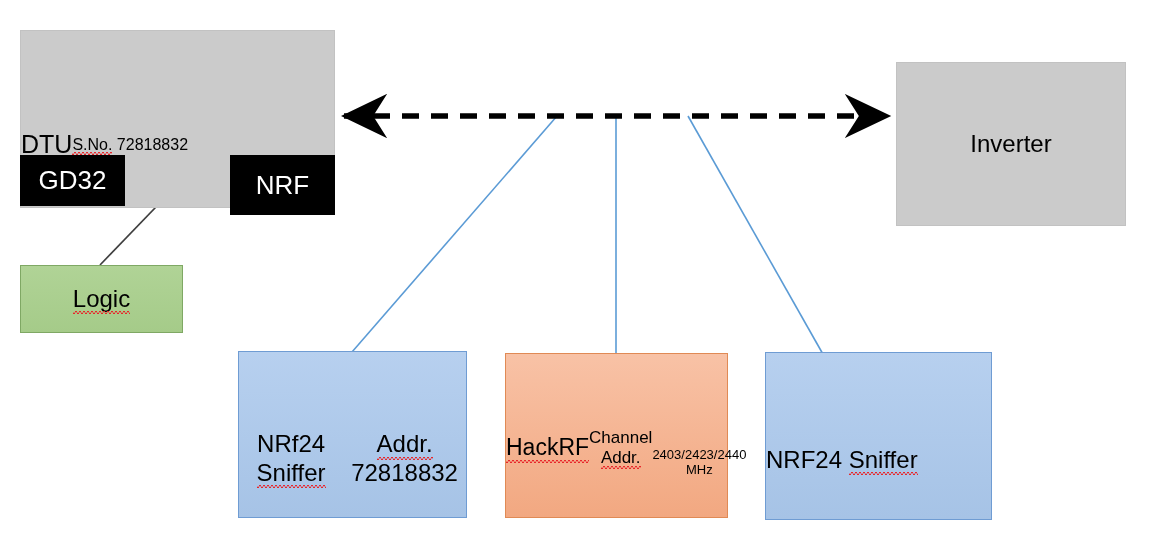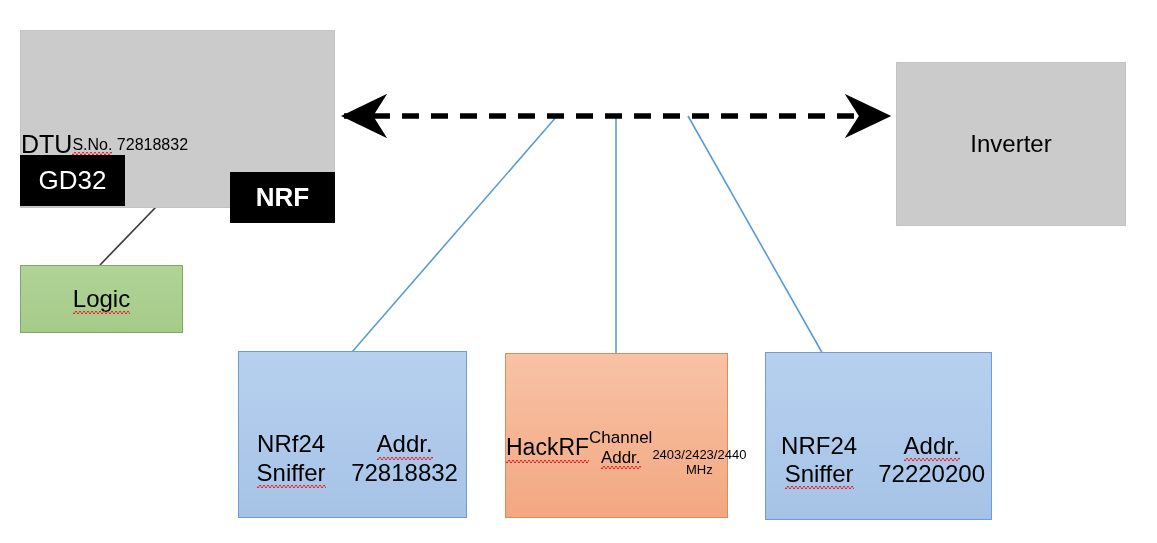--- a/index.html
+++ b/index.html
@@ -59,21 +59,21 @@
     position: absolute;
     box-sizing: border-box;
     background: #000000;
     color: #ffffff;
     display: flex;
     align-items: center;
     justify-content: center;
     font-size: 26px;
   }
   #gd32-box { left: 20px;  top: 155px; width: 105px; height: 51px; }
-  #nrf-box  { left: 230px; top: 172px; width: 105px; height: 51px; font-weight: bold; }
+  #nrf-box  { left: 230px; top: 155px; width: 105px; height: 60px; }
   
   #logic-box {
     left: 20px;
     top: 265px;
     width: 163px;
     height: 68px;
     background: linear-gradient(180deg, #b0d396 0%, #a5cb89 100%);
     border: 1px solid #7fa864;
     font-size: 24px;
   }
@@ -202,16 +202,15 @@
   </div>
 
   <div class="node" id="hackrf-box">
     <div class="line1"><span class="squiggle">HackRF</span></div>
     <div class="line2">Channel <span class="squiggle">Addr.</span></div>
     <div class="line3">2403/2423/2440 MHz</div>
   </div>
 
   <div class="node" id="sniffer-right-box">
     <div class="line1">NRF24 <span class="squiggle">Sniffer</span></div>
-    <div class="line2"><span class="squiggle">Addr.</span> <span>72220200</span></div>
   </div>
 
 </div>
 
 </body></html>

